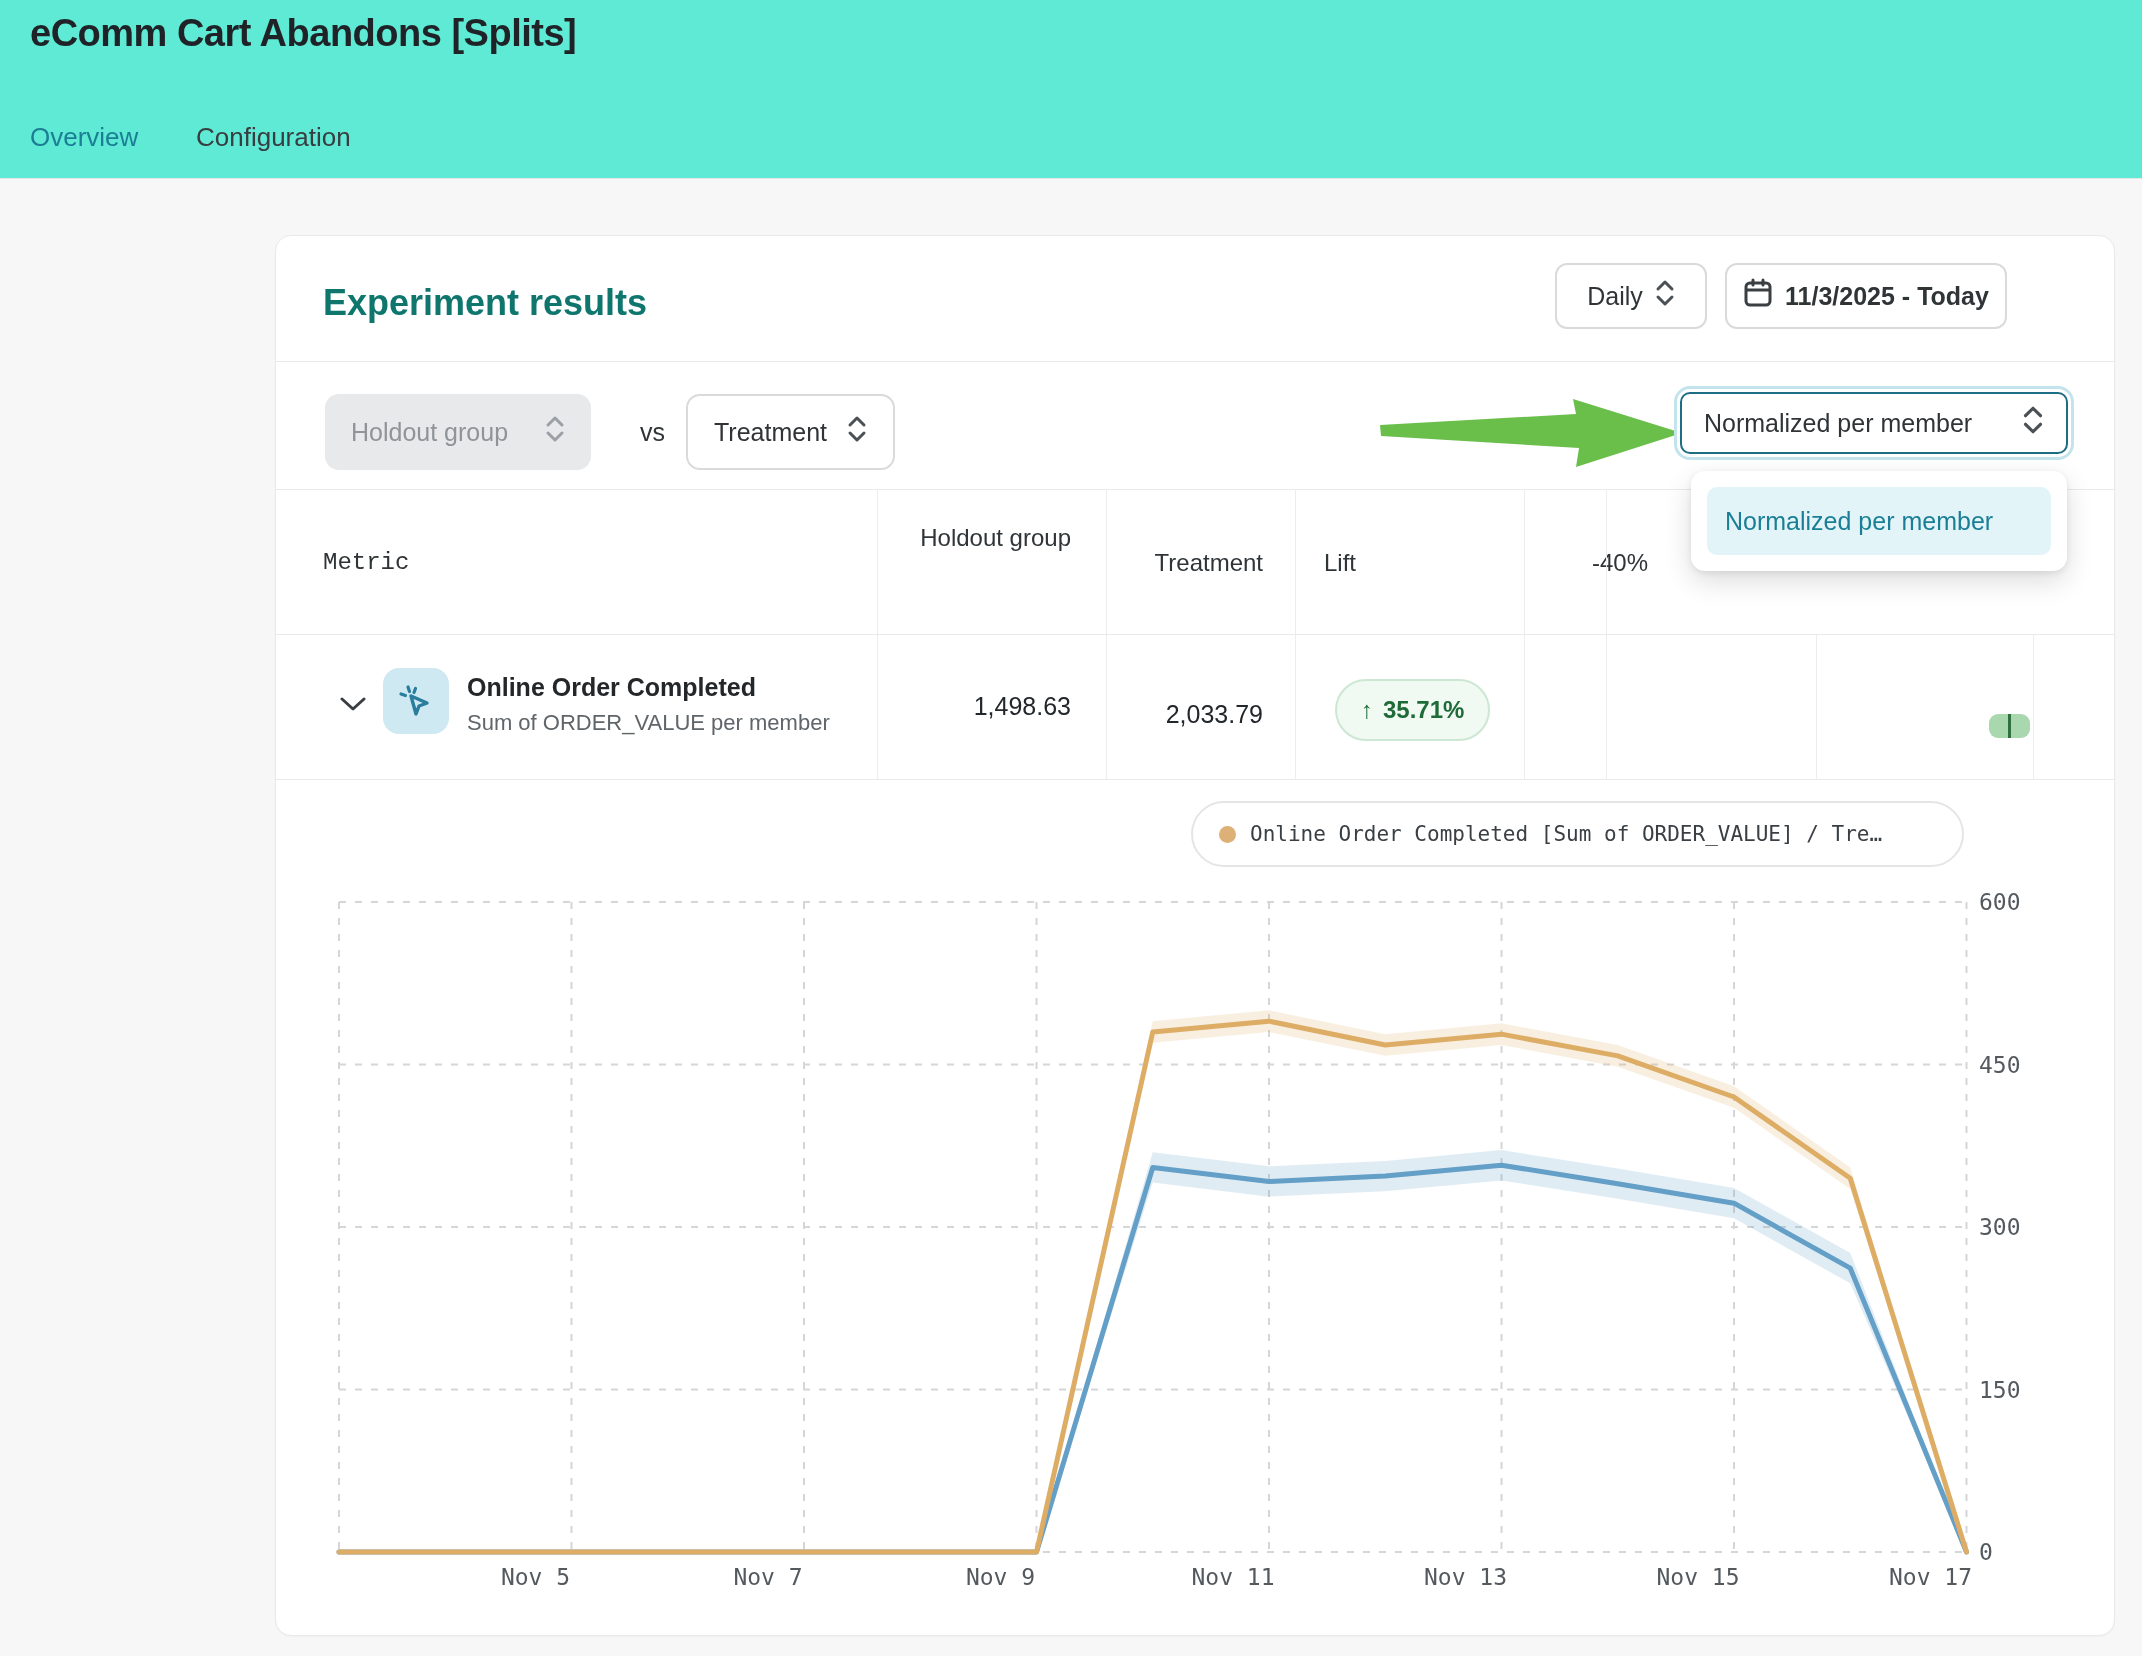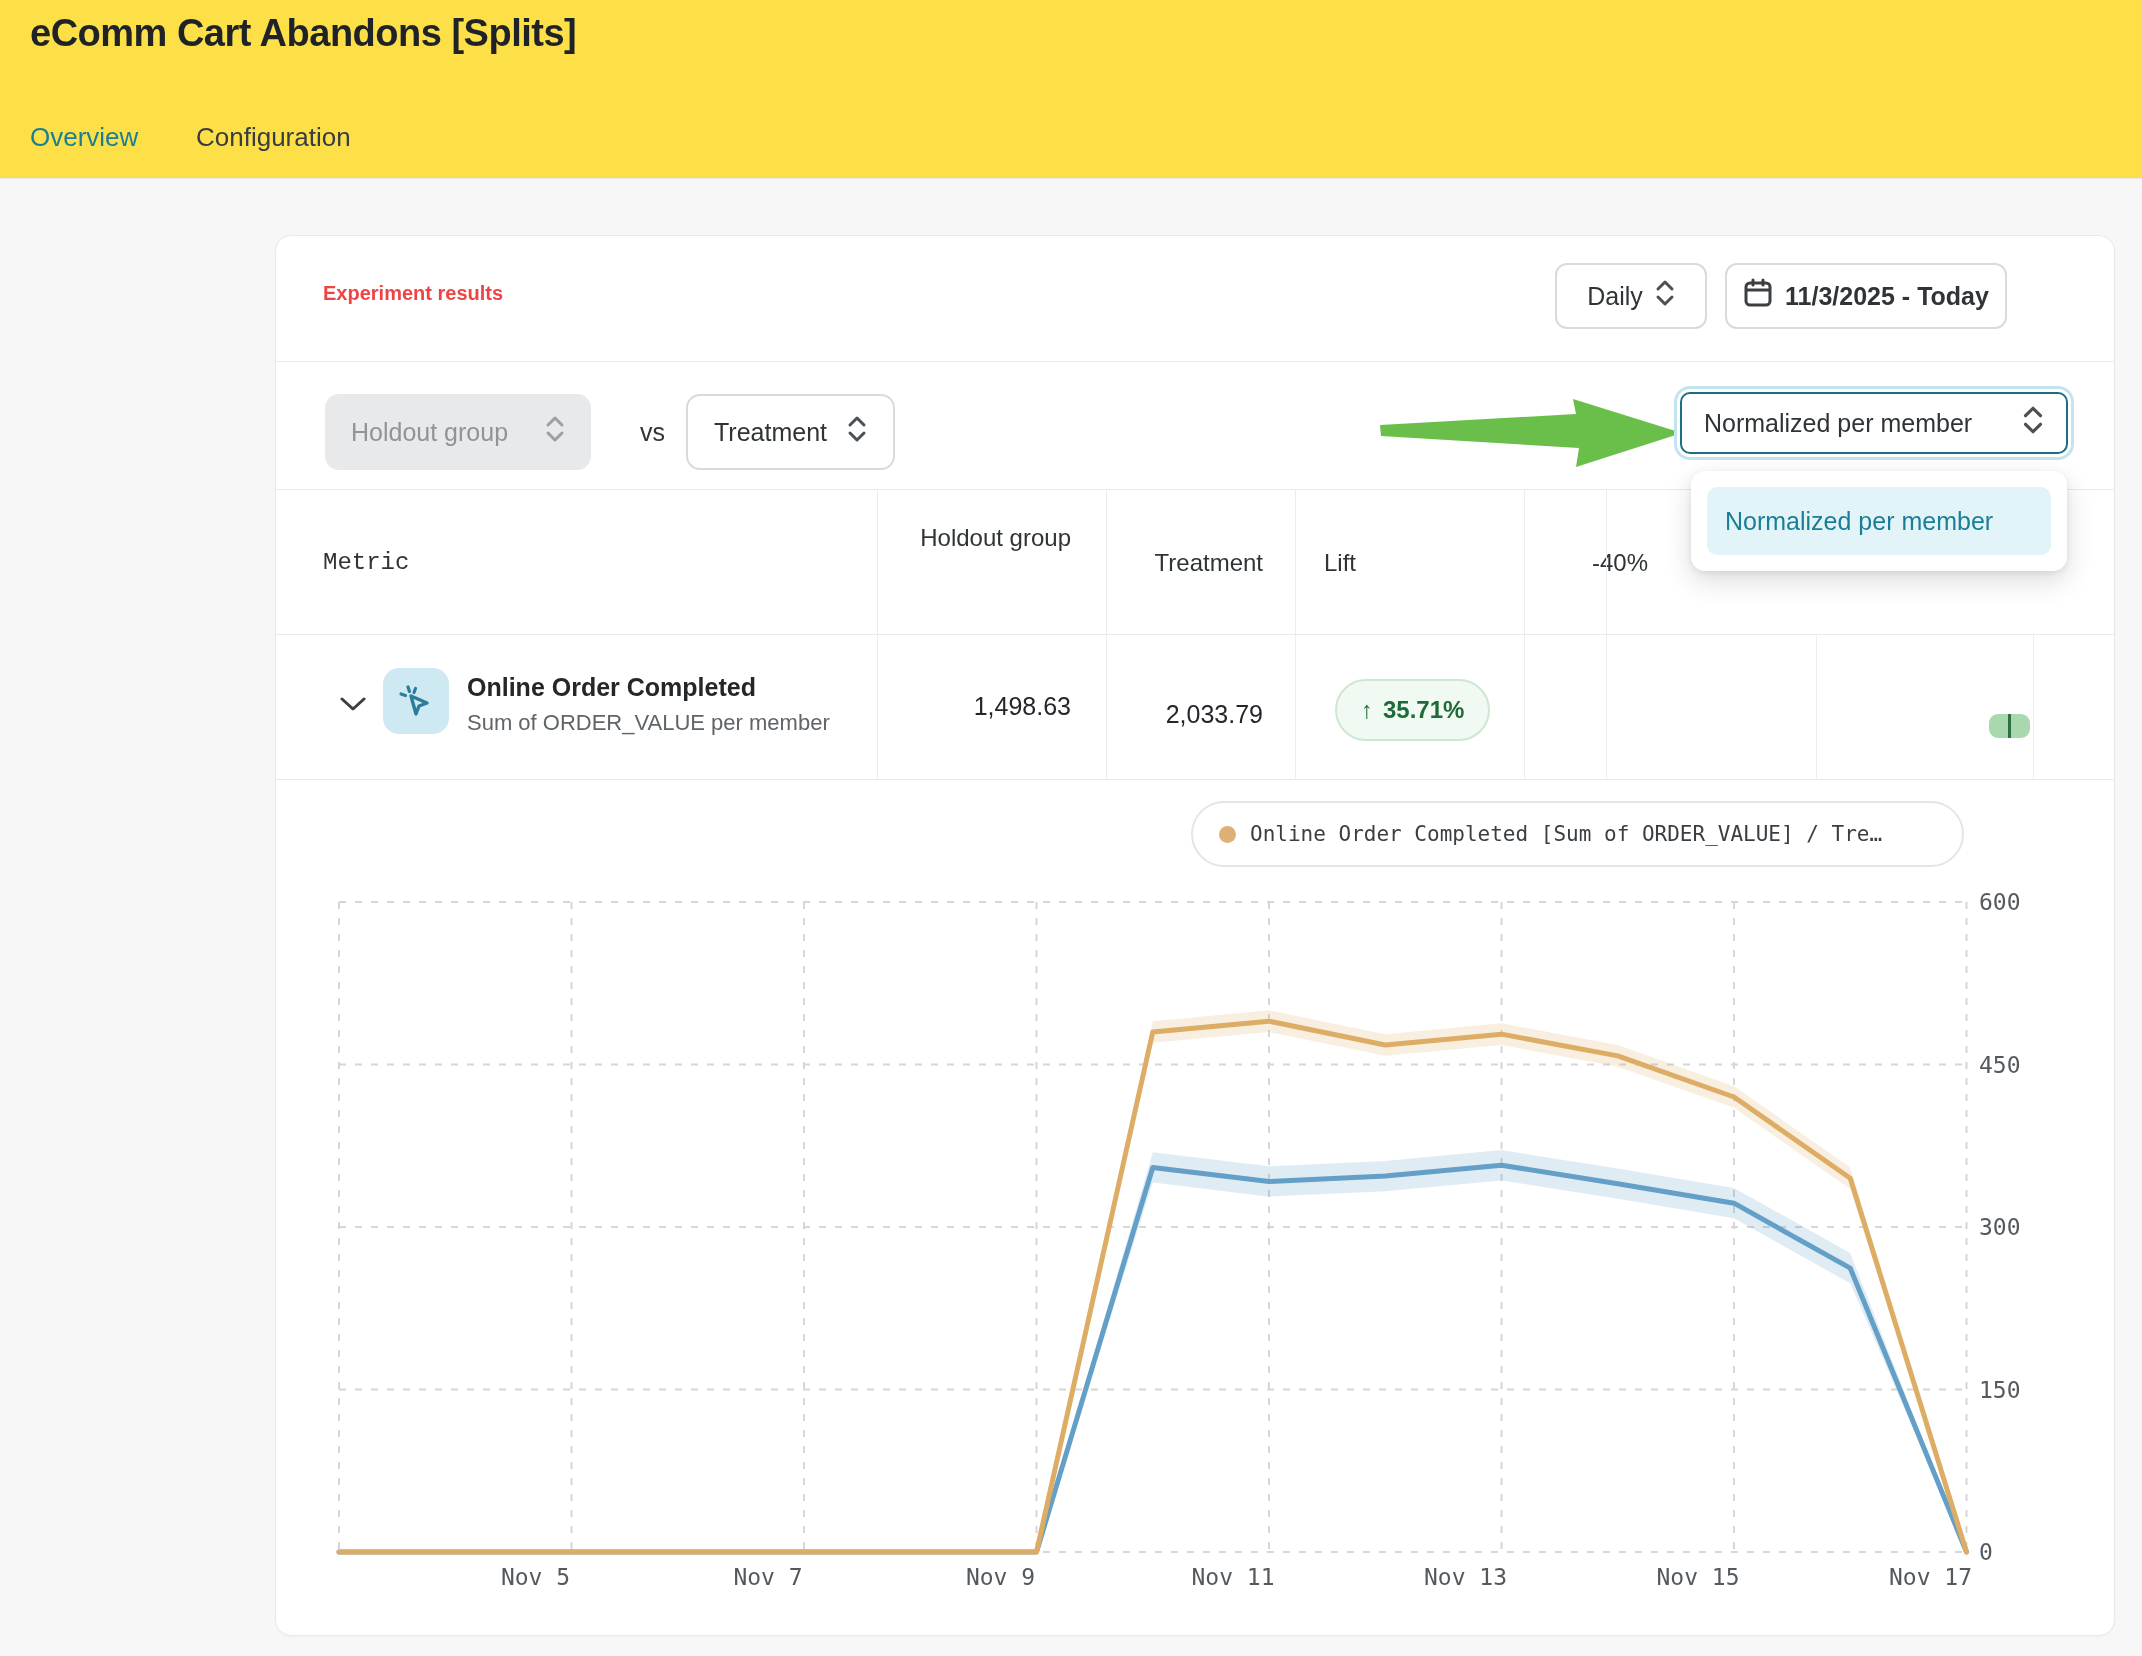--- a/index.html
+++ b/index.html
@@ -1,31 +1,31 @@
 <!DOCTYPE html>
 <html><head>
 <meta charset="utf-8">
 <style>
   html,body{margin:0;padding:0;background:#fff;font-family:"Liberation Sans",sans-serif;-webkit-font-smoothing:antialiased;}
   body{width:2142px;height:1656px;position:relative;overflow:hidden;color:#23272b;}
 
   
-  .page-header{position:absolute;left:0;top:0;width:100%;height:178px;background:#fde047;}
+  .page-header{position:absolute;left:0;top:0;width:100%;height:178px;background:#5eead4;}
   .page-title{position:absolute;left:30px;top:12px;font-size:38px;font-weight:700;color:#1f2327;letter-spacing:-0.5px;}
   .tab{position:absolute;top:122px;font-size:26px;cursor:pointer;}
   .tab-overview{left:30px;color:#1b7e95;}
   .tab-config{left:196px;color:#383d41;}
   .header-divider{position:absolute;left:0;top:178px;width:100%;height:1px;background:#e6e7e8;}
 
   
   .content{position:absolute;left:0;top:179px;width:100%;height:1477px;background:#f7f7f8;}
   .card{position:absolute;left:275px;top:56px;width:1838px;height:1399px;background:#fff;
         border:1px solid #e8e9ea;border-radius:16px;box-shadow:0 1px 2px rgba(0,0,0,.03);}
 
-  .card-title{position:absolute;left:47px;top:46px;font-size:20px;font-weight:700;color:#ef4444;}
+  .card-title{position:absolute;left:47px;top:46px;font-size:36px;font-weight:700;color:#0f766e;}
 
   .btn{position:absolute;display:flex;align-items:center;justify-content:center;gap:12px;height:66px;
        background:#fff;border:2px solid #d9dadc;border-radius:12px;font-size:25px;color:#2f3437;box-sizing:border-box;cursor:pointer;}
   .btn-daily{left:1279px;top:27px;width:152px;}
   .btn-date{left:1449px;top:27px;width:282px;font-weight:600;}
 
   .section-divider{position:absolute;left:0;width:100%;height:1px;background:#e9eaeb;}
 
   
   .pill{position:absolute;display:flex;align-items:center;justify-content:space-between;height:76px;border-radius:14px;

